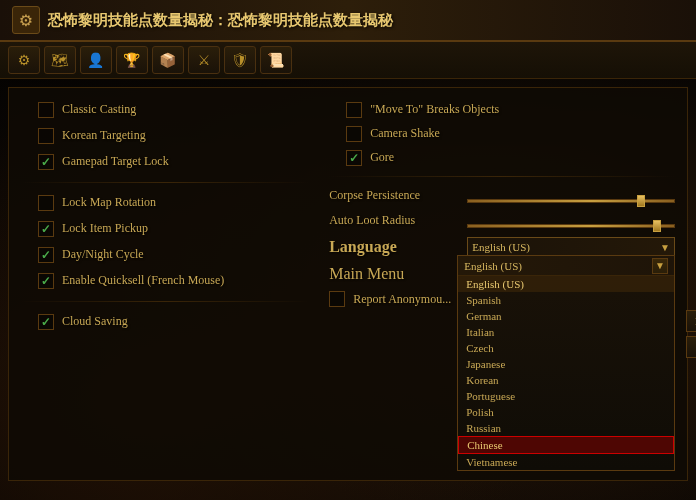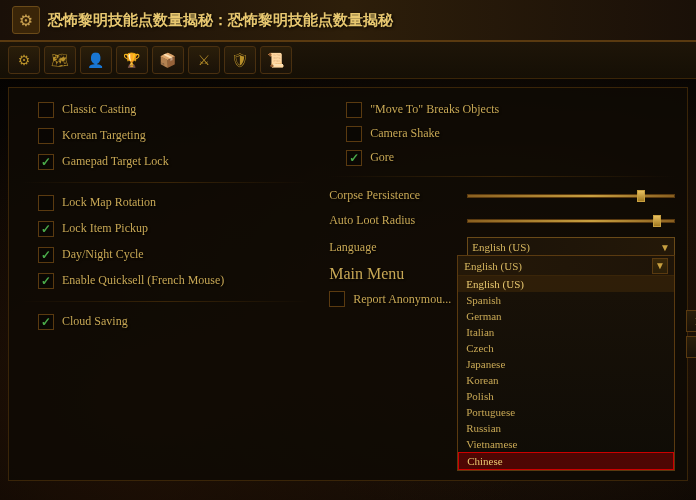--- a/index.html
+++ b/index.html
@@ -144,21 +144,21 @@
 
     .checkbox-label {
       color: #c8a855;
       font-size: 12px;
       text-shadow: 1px 1px 2px rgba(0,0,0,0.8);
     }
 
     
     .slider-item {
       display: flex;
-      align-items: center;
+      align-items: flex-end;
       gap: 8px;
       padding: 3px 0;
     }
 
     .slider-label {
       color: #c8a855;
       font-size: 12px;
       min-width: 130px;
       text-shadow: 1px 1px 2px rgba(0,0,0,0.8);
     }
@@ -182,23 +182,24 @@
     
     .select-item {
       display: flex;
       align-items: center;
       gap: 8px;
       padding: 2px 0;
     }
 
     .select-label {
       color: #c8a855;
-      font-size: 12px;
+      font-size: 16px;
       min-width: 130px;
       text-shadow: 1px 1px 2px rgba(0,0,0,0.8);
+      font-weight: bold;
     }
 
     .select-box {
       flex: 1;
       background: linear-gradient(to right, #1a1208, #241808);
       border: 1px solid #6a4a18;
       color: #d8b860;
       font-size: 11px;
       padding: 2px 4px;
       display: flex;
@@ -476,25 +477,25 @@
           <div class="dropdown-arrow-btn">▼</div>
         </div>
         <div class="language-list">
           <div class="language-item selected">English (US)</div>
           <div class="language-item">Spanish</div>
           <div class="language-item">German</div>
           <div class="language-item">Italian</div>
           <div class="language-item">Czech</div>
           <div class="language-item">Japanese</div>
           <div class="language-item">Korean</div>
+          <div class="language-item">Portuguese</div>
           <div class="language-item">Polish</div>
-          <div class="language-item">Portuguese</div>
           <div class="language-item">Russian</div>
+          <div class="language-item highlighted">Chinese</div>
           <div class="language-item">Vietnamese</div>
-          <div class="language-item highlighted">Chinese</div>
         </div>
       </div>
 
       <div style="position: absolute; right: -62px; top: 210px; display: flex; flex-direction: column; gap: 4px; z-index: 200;">
         <div class="panel-button">Default</div>
         <div class="panel-button">Cancel</div>
       </div>
 
     </div>
   </div>

